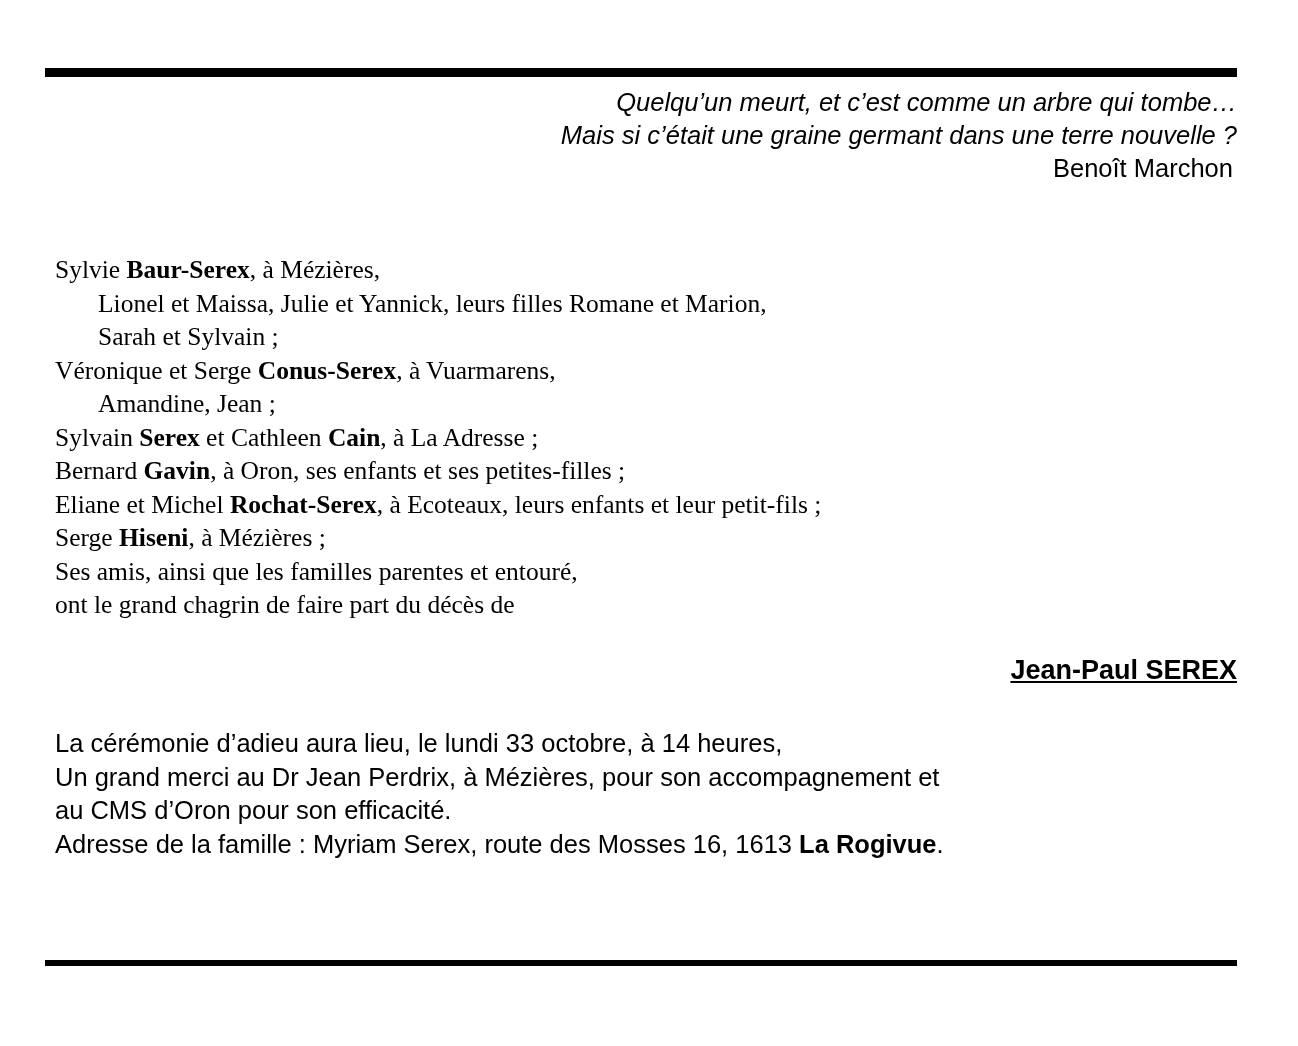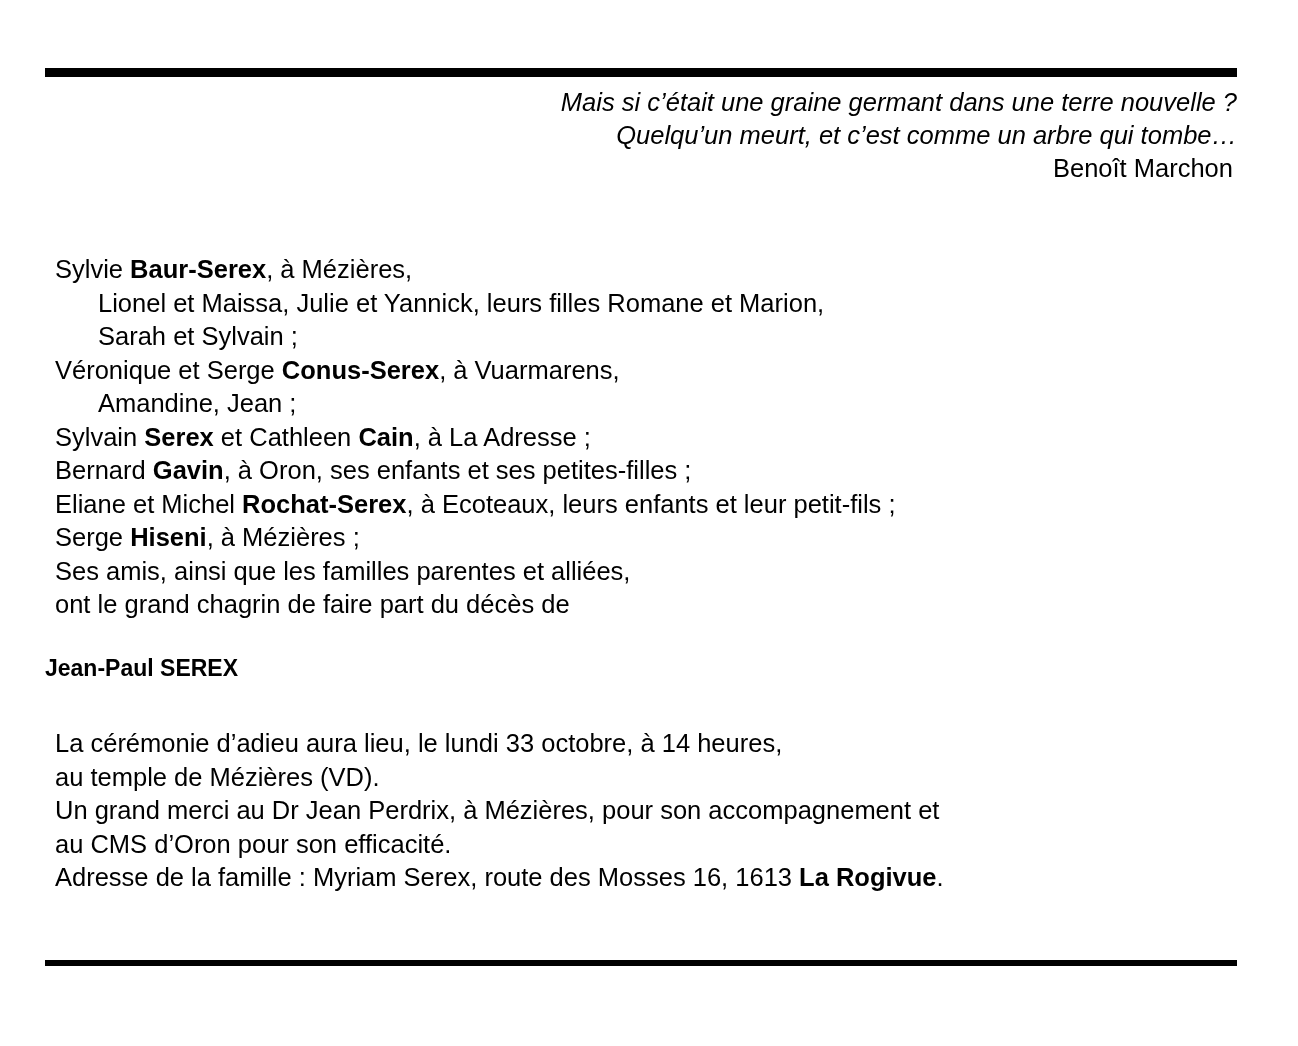--- a/index.html
+++ b/index.html
@@ -57,32 +57,34 @@
   .family {
     position: absolute;
     left: 55px;
     top: 253px;
     width: 1180px;
     font-size: 25.5px;
     line-height: 33.5px;
   }
   .family .line {
     white-space: nowrap;
+    font-family: Liberation Serif, serif;
   }
   .family .line.indent {
     padding-left: 43px;
   }
   .deceased-name {
     position: absolute;
     left: 45px;
     top: 655px;
     width: 1192px;
-    text-align: left;
-    font-size: 23px;
+    text-align: right;
+    font-size: 27px;
     font-weight: bold;
+    text-decoration: underline;
   }
   .details {
     position: absolute;
     left: 55px;
     top: 727px;
     width: 1200px;
     font-size: 25.5px;
     line-height: 33.5px;
   }
   .details .line {
@@ -91,44 +93,43 @@
   b { font-weight: bold; }
 </style>
 </head>
 <body>
 
 <div class="page">
 
   <div class="rule rule-top"></div>
 
   <div class="epigraph">
+    <div class="quote-line">Quelqu’un meurt, et c’est comme un arbre qui tombe…</div>
     <div class="quote-line">Mais si c’était une graine germant dans une terre nouvelle ?</div>
-    <div class="quote-line">Quelqu’un meurt, et c’est comme un arbre qui tombe…</div>
     <div class="author">Benoît Marchon</div>
   </div>
 
   <div class="family">
       <div class="line"><span>Sylvie </span><b>Baur-Serex</b><span>, à Mézières,</span></div>
       <div class="line indent"><span>Lionel et Maissa, Julie et Yannick, leurs filles Romane et Marion,</span></div>
       <div class="line indent"><span>Sarah et Sylvain ;</span></div>
       <div class="line"><span>Véronique et Serge </span><b>Conus-Serex</b><span>, à Vuarmarens,</span></div>
       <div class="line indent"><span>Amandine, Jean ;</span></div>
       <div class="line"><span>Sylvain </span><b>Serex</b><span> et Cathleen </span><b>Cain</b><span>, à La Adresse ;</span></div>
       <div class="line"><span>Bernard </span><b>Gavin</b><span>, à Oron, ses enfants et ses petites-filles ;</span></div>
       <div class="line"><span>Eliane et Michel </span><b>Rochat-Serex</b><span>, à Ecoteaux, leurs enfants et leur petit-fils ;</span></div>
       <div class="line"><span>Serge </span><b>Hiseni</b><span>, à Mézières ;</span></div>
-      <div class="line"><span>Ses amis, ainsi que les familles parentes et alliées,</span></div>
+      <div class="line"><span>Ses amis, ainsi que les familles parentes et entouré,</span></div>
       <div class="line"><span>ont le grand chagrin de faire part du décès de</span></div>
     </div>
 
   <div class="deceased-name">Jean-Paul SEREX</div>
 
   <div class="details">
       <div class="line"><span>La cérémonie d’adieu aura lieu, le lundi 33 octobre, à 14 heures,</span></div>
-      <div class="line"><span>au temple de Mézières (VD).</span></div>
       <div class="line"><span>Un grand merci au Dr Jean Perdrix, à Mézières, pour son accompagnement et</span></div>
       <div class="line"><span>au CMS d’Oron pour son efficacité.</span></div>
       <div class="line"><span>Adresse de la famille : Myriam Serex, route des Mosses 16, 1613 </span><b>La Rogivue</b><span>.</span></div>
     </div>
 
   <div class="rule rule-bottom"></div>
 
 </div>
 
 </body></html>

